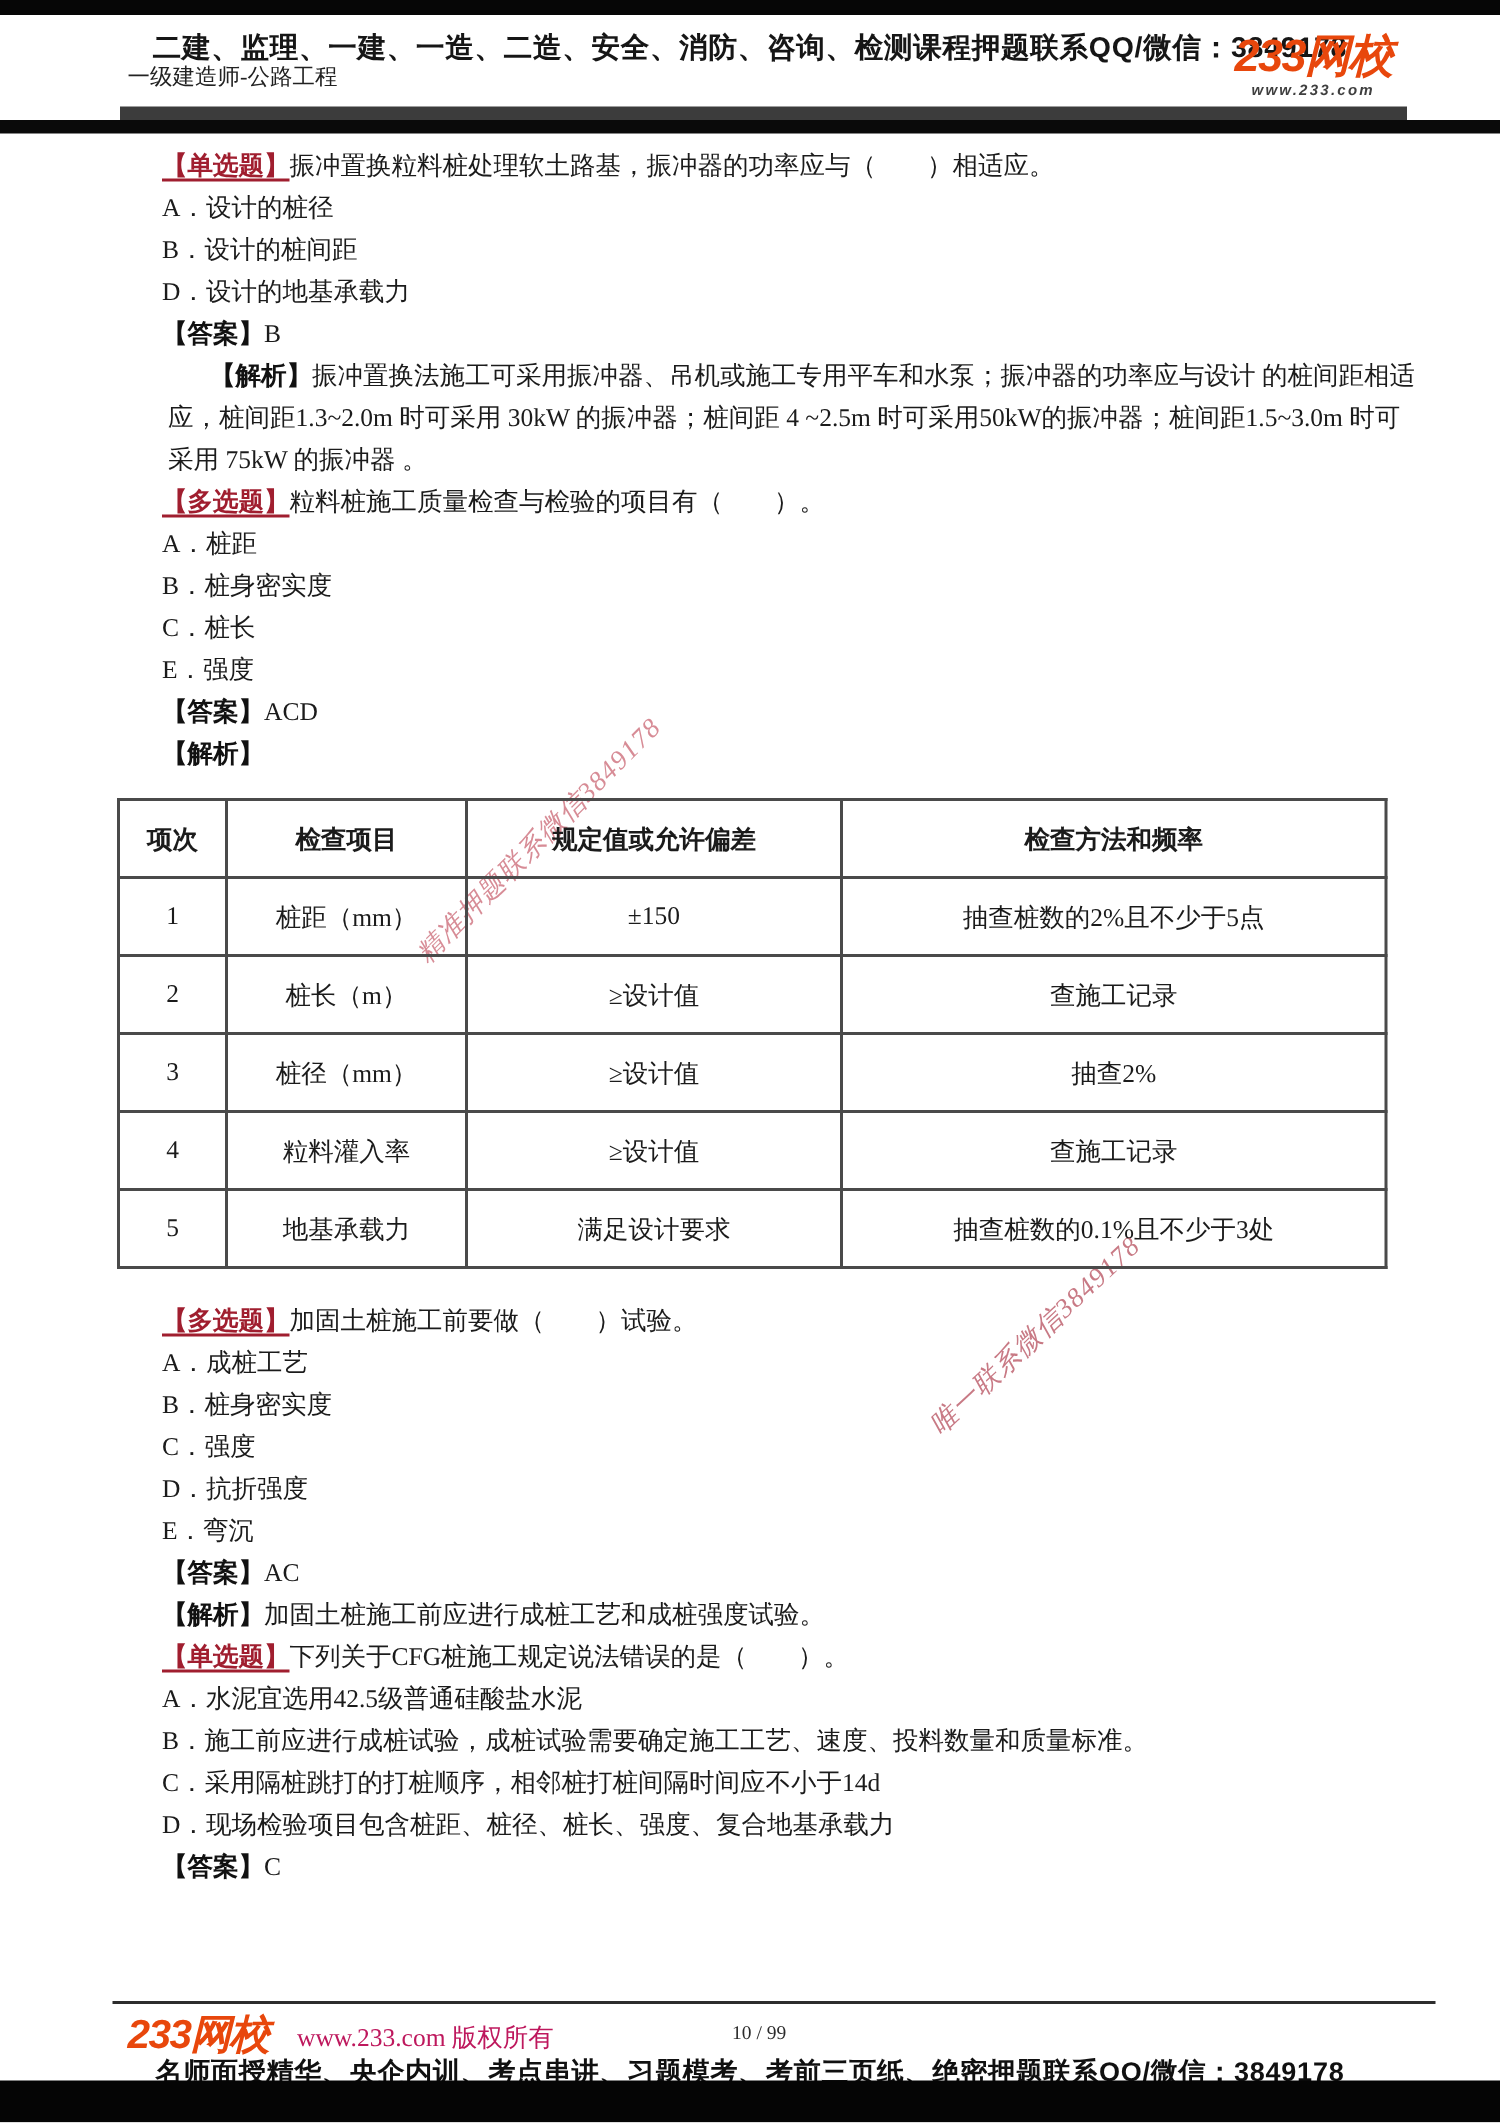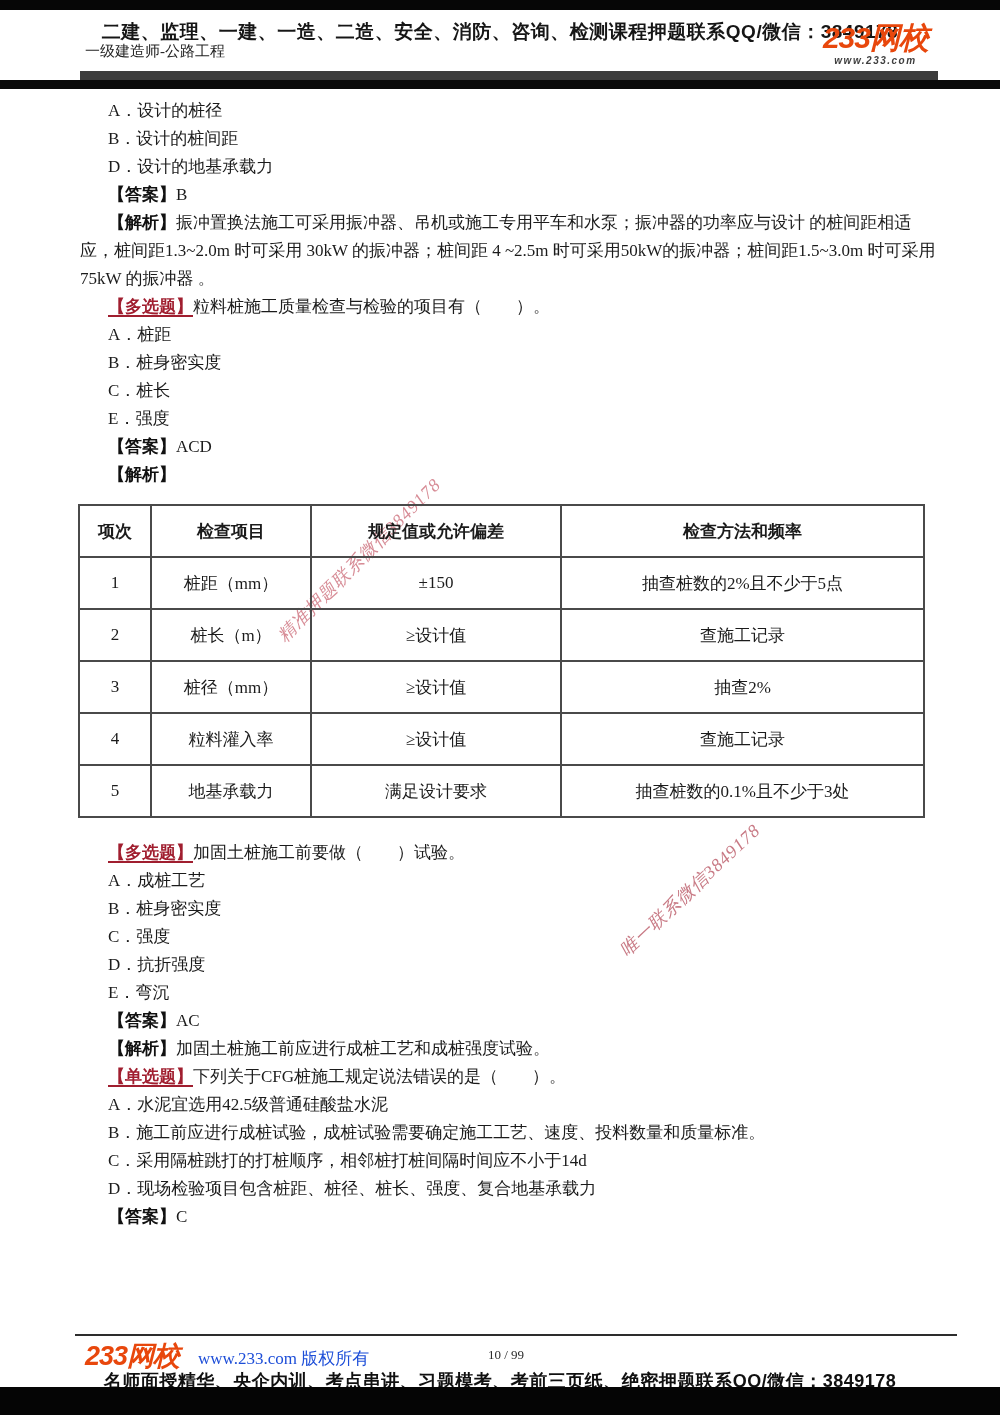--- a/index.html
+++ b/index.html
@@ -36,21 +36,21 @@
   .wm {
     position:absolute; font-style:italic; font-size:18px; letter-spacing:1px;
     white-space:nowrap; z-index:1; pointer-events:none;
   }
   .wm1 { left:248px; top:548px; color:rgba(211,128,139,0.9); transform:rotate(-45deg); }
   .wm2 { left:598px; top:878px; color:rgba(197,115,126,0.95); transform:rotate(-43deg); }
 
   
   .main { position:absolute; left:80px; top:97px; width:864px; z-index:2; }
   .line, .para { margin:0; font-size:17px; line-height:28px; text-indent:28px; }
-  .para { text-indent:28px; }
+  .para { text-indent:28px;margin-left:32px; }
   .tag  {
     color:#a01e2f; font-weight:bold;
     text-decoration:underline; text-decoration-thickness:2px; text-underline-offset:3px;
   }
   .blabel { font-weight:bold; color:#111; }
 
   
   table.qtable {
     border-collapse:collapse; table-layout:fixed;
     width:845px; margin:15px 0 21px -2px;
@@ -61,21 +61,21 @@
   .qtable td { height:42px; font-weight:normal; }
   .c0 { width:72px; } .c1 { width:160px; } .c2 { width:250px; } .c3 { width:363px; }
 
   
   .footer-line { position:absolute; left:75px; top:1334px; width:882px; height:0; border-top:2px solid #2d2d2d; }
   .footer-logo {
     position:absolute; left:85px; top:1338px;
     font-family:"Liberation Sans", sans-serif; font-style:italic; font-weight:bold;
     font-size:27px; color:#e8470c; letter-spacing:-1px;
   }
-  .footer-copy { position:absolute; left:198px; top:1347px; font-size:17px; color:#1d4ed8; }
+  .footer-copy { position:absolute; left:198px; top:1347px; font-size:17px; color:#be185d; }
   .footer-page { position:absolute; left:488px; top:1347px; font-size:13px; color:#2b2b2b; }
   .bottom-promo {
     position:absolute; left:0; top:1369px; width:1000px; text-align:center;
     font-family:"Liberation Sans", sans-serif; font-weight:bold; font-size:18px; color:#101010;
     z-index:5; letter-spacing:0.5px;
   }
 </style>
 </head>
 <body>
 
@@ -91,20 +91,21 @@
   </div>
 
   <div class="bar-gray"></div>
   <div class="bar-black"></div>
 
   <div class="wm wm1">精准押题联系微信3849178</div>
   <div class="wm wm2">唯一联系微信3849178</div>
 
   <div class="main">
 
+    <p class="line"><span class="tag">【单选题】</span><span>振冲置换粒料桩处理软土路基，振冲器的功率应与（　　）相适应。</span></p>
     <p class="line">A．设计的桩径</p>
     <p class="line">B．设计的桩间距</p>
     <p class="line">D．设计的地基承载力</p>
     <p class="line"><span class="blabel">【答案】</span><span>B</span></p>
     <p class="para"><span class="blabel">【解析】</span><span>振冲置换法施工可采用振冲器、吊机或施工专用平车和水泵；振冲器的功率应与设计 的桩间距相适应，桩间距1.3~2.0m 时可采用 30kW 的振冲器；桩间距 4 ~2.5m 时可采用50kW的振冲器；桩间距1.5~3.0m 时可采用 75kW 的振冲器 。</span></p>
 
     <p class="line"><span class="tag">【多选题】</span><span>粒料桩施工质量检查与检验的项目有（　　）。</span></p>
     <p class="line">A．桩距</p>
     <p class="line">B．桩身密实度</p>
     <p class="line">C．桩长</p>

